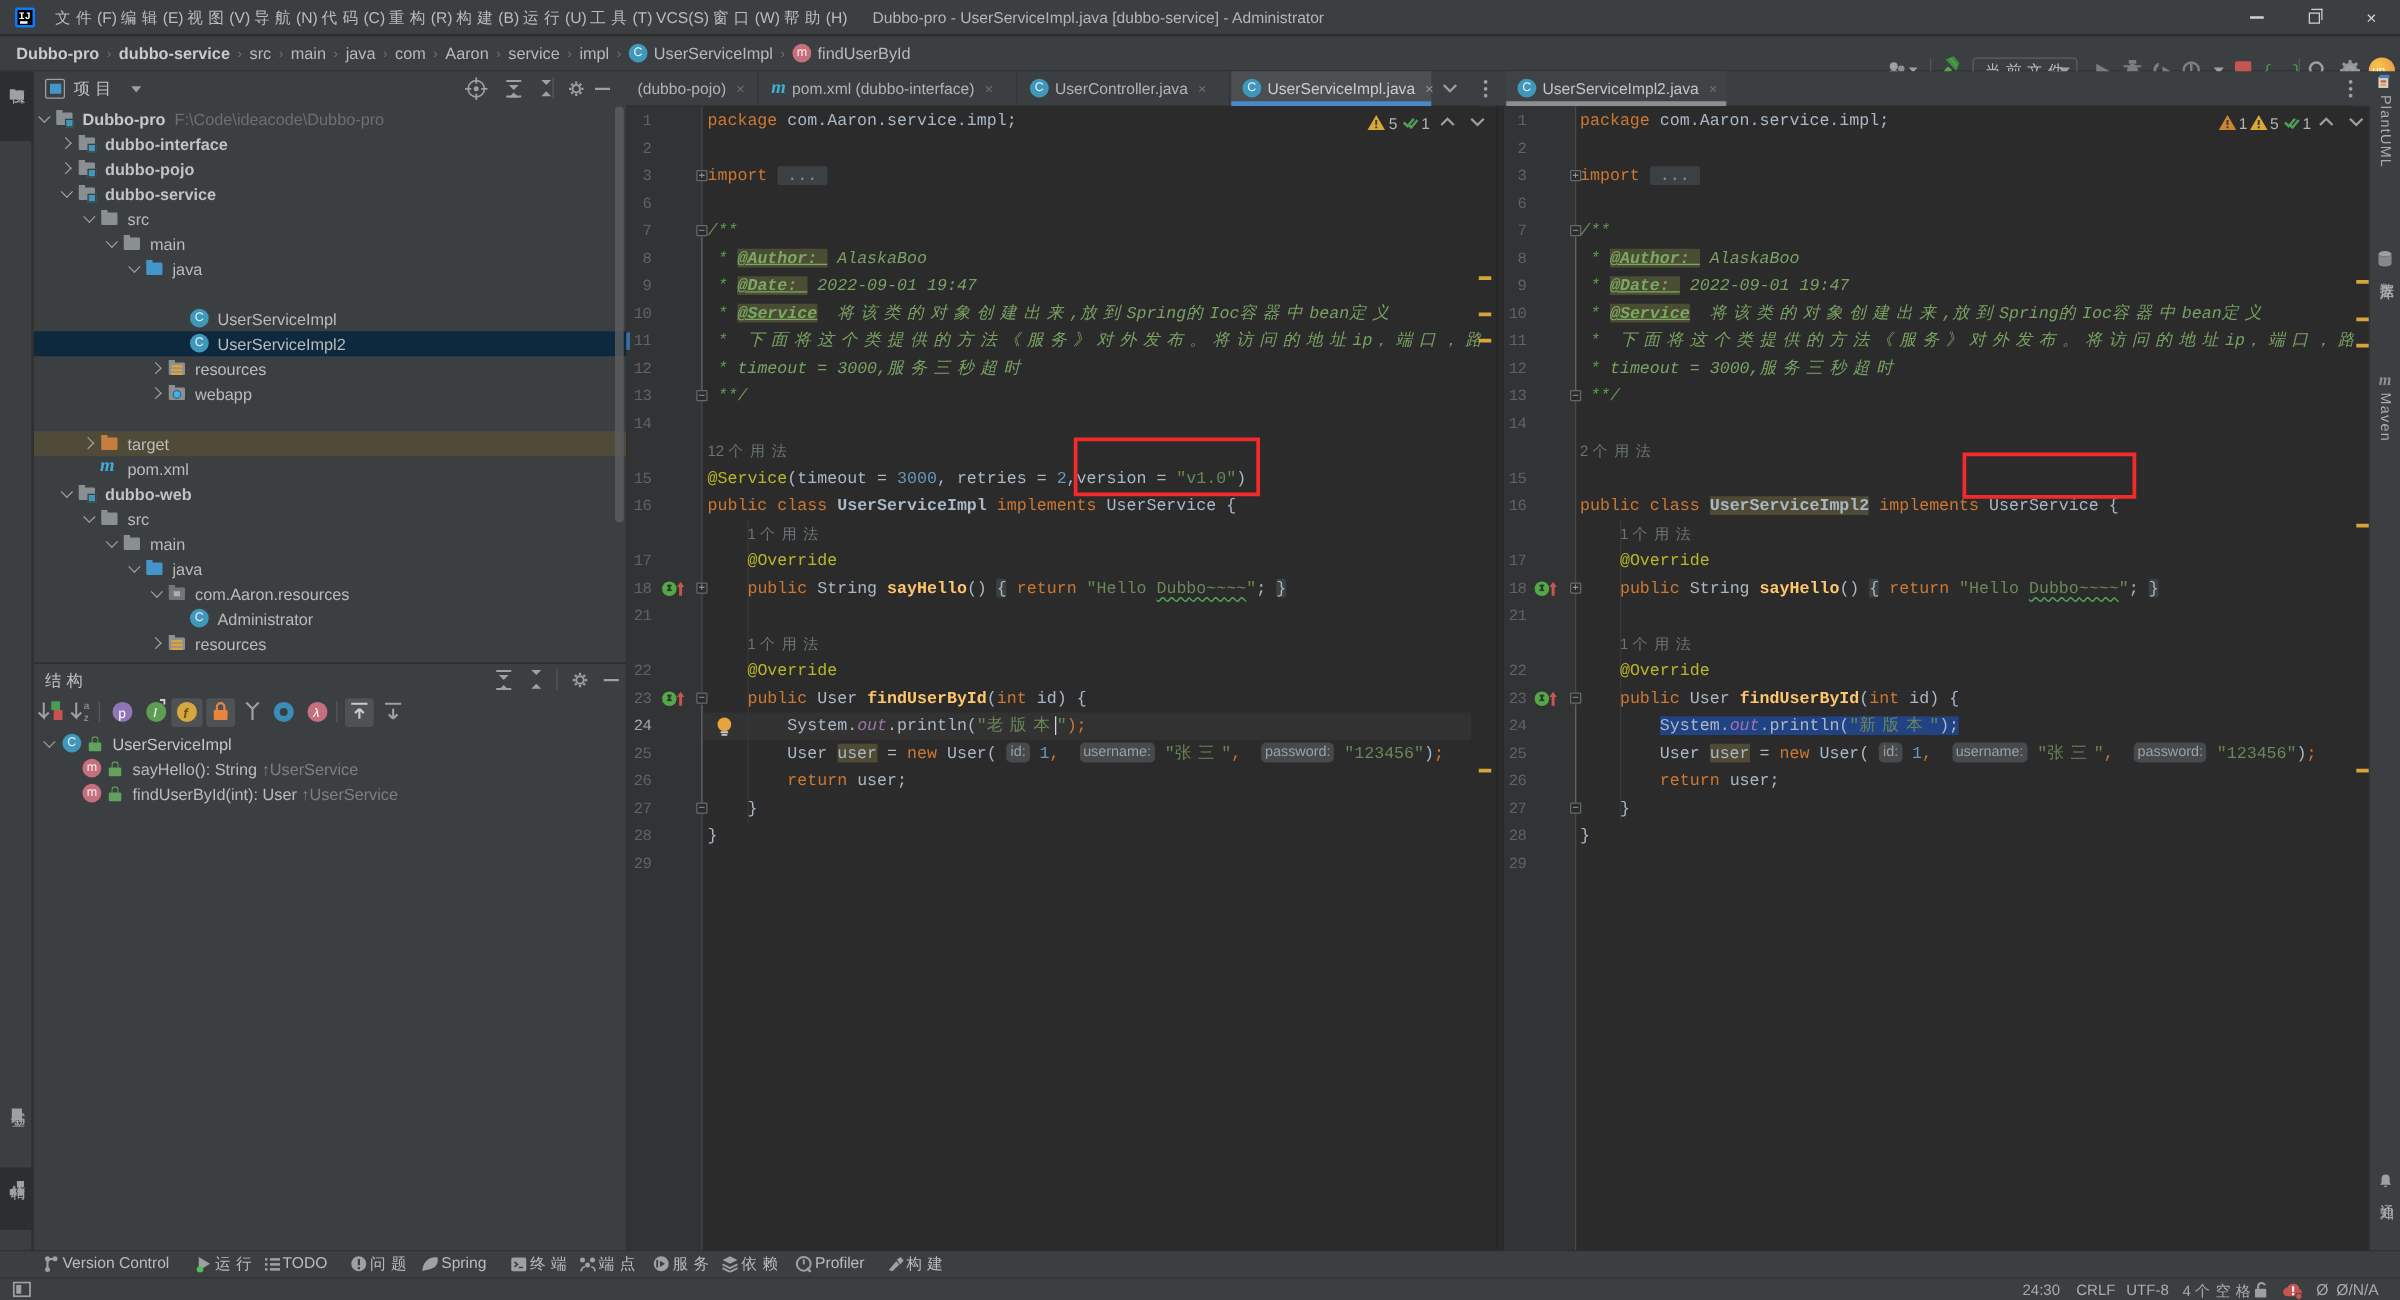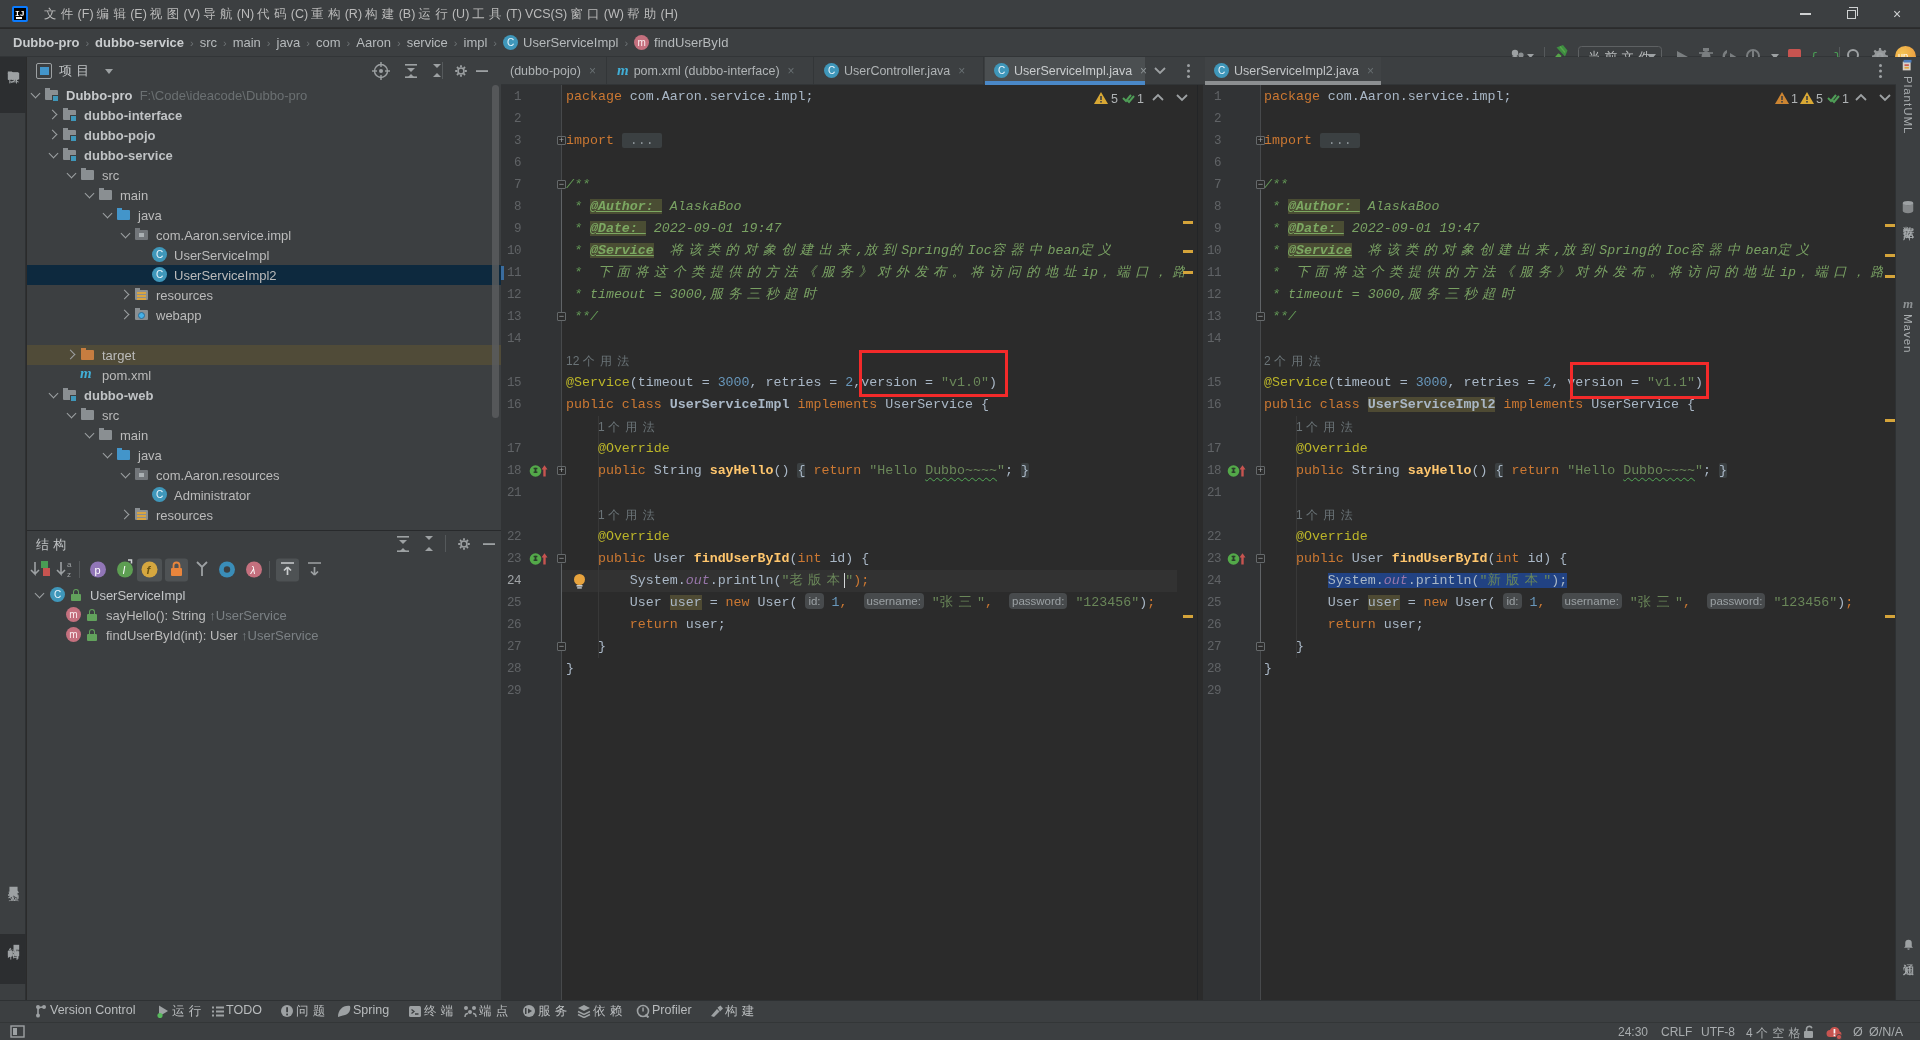--- a/index.html
+++ b/index.html
@@ -64,20 +64,21 @@
         <span><span class="uk">导航</span>(N)</span>
         <span><span class="uk">代码</span>(C)</span>
         <span><span class="uk">重构</span>(R)</span>
         <span><span class="uk">构建</span>(B)</span>
         <span><span class="uk">运行</span>(U)</span>
         <span><span class="uk">工具</span>(T)</span>
         <span>VCS(S)</span>
         <span><span class="uk">窗口</span>(W)</span>
         <span><span class="uk">帮助</span>(H)</span>
       </div>
+<div id="wintitle">Dubbo-pro - UserServiceImpl.java [dubbo-service] - Administrator</div>
 <div style="position:absolute;right:0;top:0;height:28px;display:flex">
 <div style="width:46px;display:flex;align-items:center;justify-content:center">
           <span style="width:11px;height:1.5px;background:#cfd1d2;display:inline-block"></span>
         </div>
 <div style="width:46px;display:flex;align-items:center;justify-content:center">
           <span style="width:9px;height:9px;border:1.4px solid #cfd1d2;display:inline-block;position:relative">
             <span style="position:absolute;left:1.5px;top:-3.5px;width:9px;height:9px;border:1.4px solid #cfd1d2;border-bottom:none;border-left:none"></span>
           </span>
         </div>
 <div style="width:46px;display:flex;align-items:center;justify-content:center;color:#cfd1d2;font-size:14px">×</div>
@@ -319,32 +320,20 @@
       <div class="trow" style="top:120px;">
         <span style="width:75px;flex:none"></span>
         <span class="chev d"></span>
         <span style="width:2px;flex:none"></span>
         <span class="ic">
           <span style="position:absolute;left:1px;top:3px;width:13px;height:10px;background:#4395ca;border-radius:1px"></span>
           <span style="position:absolute;left:1px;top:1px;width:5px;height:3px;background:#4395ca"></span>
         </span>
         <span style="width:6px;flex:none"></span>
         <span>java</span>
-      </div>
-      <div class="trow" style="top:140px;">
-        <span style="width:93px;flex:none"></span>
-        <span class="chev d"></span>
-        <span style="width:2px;flex:none"></span>
-        <span class="ic">
-          <span style="position:absolute;left:1px;top:3px;width:13px;height:10px;background:#72767a;border-radius:1px"></span>
-          <span style="position:absolute;left:1px;top:1px;width:5px;height:3px;background:#72767a"></span>
-          <span style="position:absolute;left:5px;top:6px;width:5px;height:4px;background:#aab0b3"></span>
-        </span>
-        <span style="width:6px;flex:none"></span>
-        <span>com.Aaron.service.impl</span>
       </div>
       <div class="trow" style="top:160px;">
         <span style="width:111px;flex:none"></span>
         <span class="chev" style="visibility:hidden"></span>
         <span style="width:2px;flex:none"></span>
         <span class="ic">
           <span style="position:absolute;left:0px;top:0px;width:15px;height:15px;border-radius:50%;background:#3f97ba;color:#eaf5fc;font-size:10px;line-height:15px;text-align:center">C</span>
         </span>
         <span style="width:6px;flex:none"></span>
         <span>UserServiceImpl</span>
@@ -739,21 +728,20 @@
       <div class="crow" style="top:1px;left:61px"><span class="kw">package</span> com.Aaron.service.impl;</div>
       <div class="crow" style="top:45px;left:61px"><span class="kw">import</span> <span class="chip" style="color:#8a9296"> ... </span></div>
       <div class="crow" style="top:89px;left:61px"><span class="cmt">/**</span></div>
       <div class="crow" style="top:111px;left:61px"><span class="cmt"> * </span><span class="dtag">@Author:&nbsp;</span><span class="cmtv"> AlaskaBoo</span></div>
       <div class="crow" style="top:133px;left:61px"><span class="cmt"> * </span><span class="dtag">@Date:&nbsp;</span><span class="cmtv"> 2022-09-01 19:47</span></div>
       <div class="crow" style="top:155px;left:61px"><span class="cmt"> * </span><span class="dtag">@Service</span><span class="cmtv">  <span class="ck">将该类的对象创建出来</span>,<span class="ck">放到</span>Spring<span class="ck">的</span>Ioc<span class="ck">容器中</span>bean<span class="ck">定义</span></span></div>
       <div class="crow" style="top:177px;left:61px"><span class="cmt"> * </span><span class="cmtv"> <span class="ck">下面将这个类提供的方法《服务》对外发布。将访问的地址</span>ip<span class="ck">，端口，路径注册到注册中心中</span></span></div>
       <div class="crow" style="top:199px;left:61px"><span class="cmt"> * </span><span class="cmtv">timeout = 3000,<span class="ck">服务三秒超时</span></span></div>
       <div class="crow" style="top:221px;left:61px"><span class="cmt"> **/</span></div>
       <div class="crow" style="top:265px;left:61px"><span class="inlay">2 <span class="ck">个用法</span></span></div>
-      <div class="crow" style="top:287px;left:61px"><span class="ann">@Service</span>(timeout = <span class="nm">3000</span>, retries = <span class="nm">2</span>, version = <span class="str">"v1.1"</span>)</div>
       <div class="crow" style="top:309px;left:61px"><span class="kw">public class</span> <span class="hlid" style="font-weight:bold">UserServiceImpl2</span> <span class="kw">implements</span> UserService {</div>
       <div class="crow" style="top:331px;left:93px"><span class="inlay">1 <span class="ck">个用法</span></span></div>
       <div class="crow" style="top:353px;left:61px">    <span class="ann">@Override</span></div>
       <div class="crow" style="top:375px;left:61px">    <span class="kw">public</span> String <span class="mth">sayHello</span>() <span class="chip">{</span> <span class="kw">return</span> <span class="str">"Hello <span style="text-decoration:underline wavy #54a857;text-underline-offset:3px;text-decoration-thickness:1px">Dubbo~~~~</span>"</span>; <span class="chip">}</span></div>
       <div class="crow" style="top:419px;left:93px"><span class="inlay">1 <span class="ck">个用法</span></span></div>
       <div class="crow" style="top:441px;left:61px">    <span class="ann">@Override</span></div>
       <div class="crow" style="top:463px;left:61px">    <span class="kw">public</span> User <span class="mth">findUserById</span>(<span class="kw">int</span> id) {</div>
       <div class="crow" style="top:485px;left:61px">        <span class="sel">System.<span class="fldp">out</span>.println(<span class="str">"<span class="ck">新版本</span>"</span>);</span></div>
       <div class="crow" style="top:507px;left:61px">        User <span class="hlid">user</span> = <span class="kw">new</span> User( <span class="phint">id:</span> <span class="nm">1</span><span class="kw">,</span>  <span class="phint">username:</span> <span class="str">"<span class="ck">张三</span>"</span><span class="kw">,</span>  <span class="phint">password:</span> <span class="str">"123456"</span>)<span class="kw">;</span></div>
       <div class="crow" style="top:529px;left:61px">        <span class="kw">return</span> user;</div>

